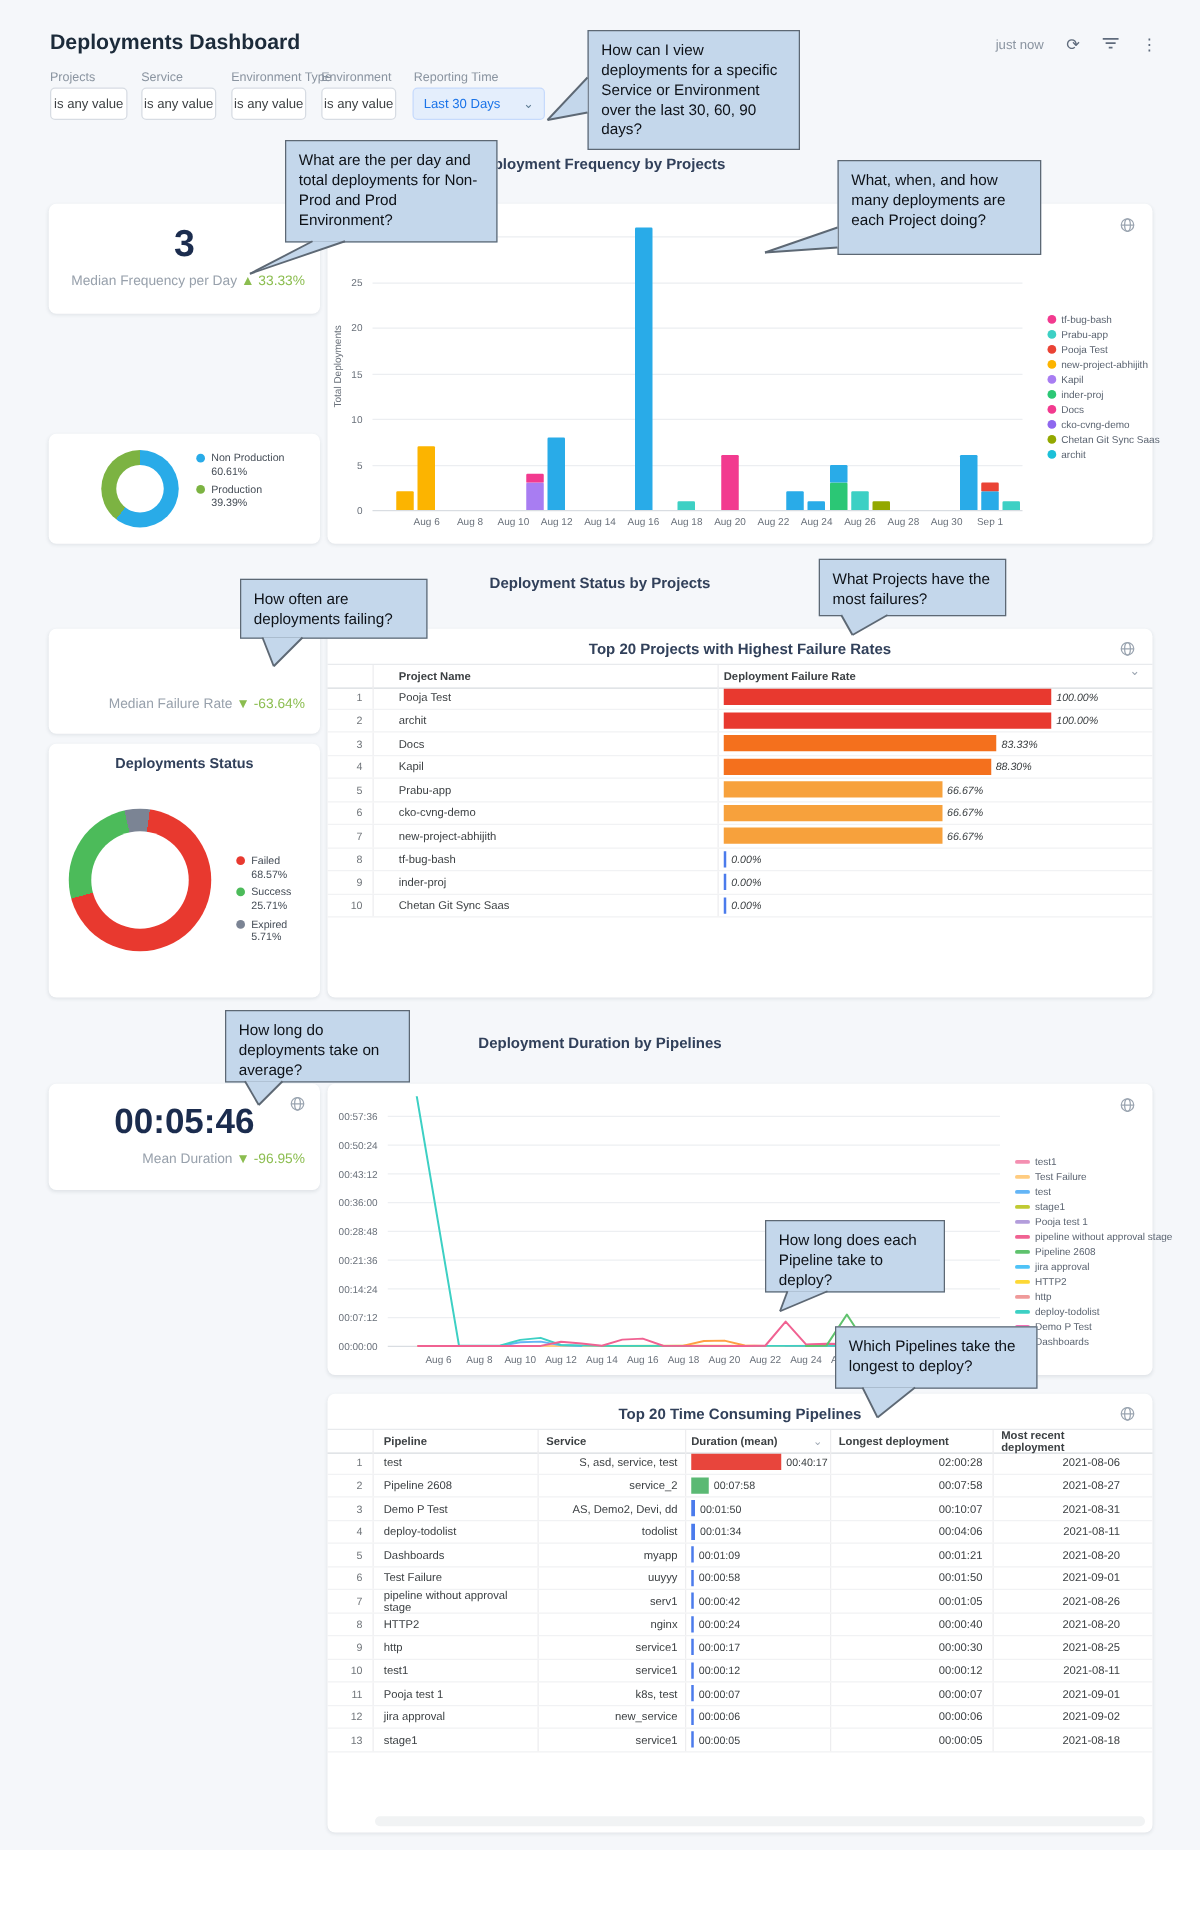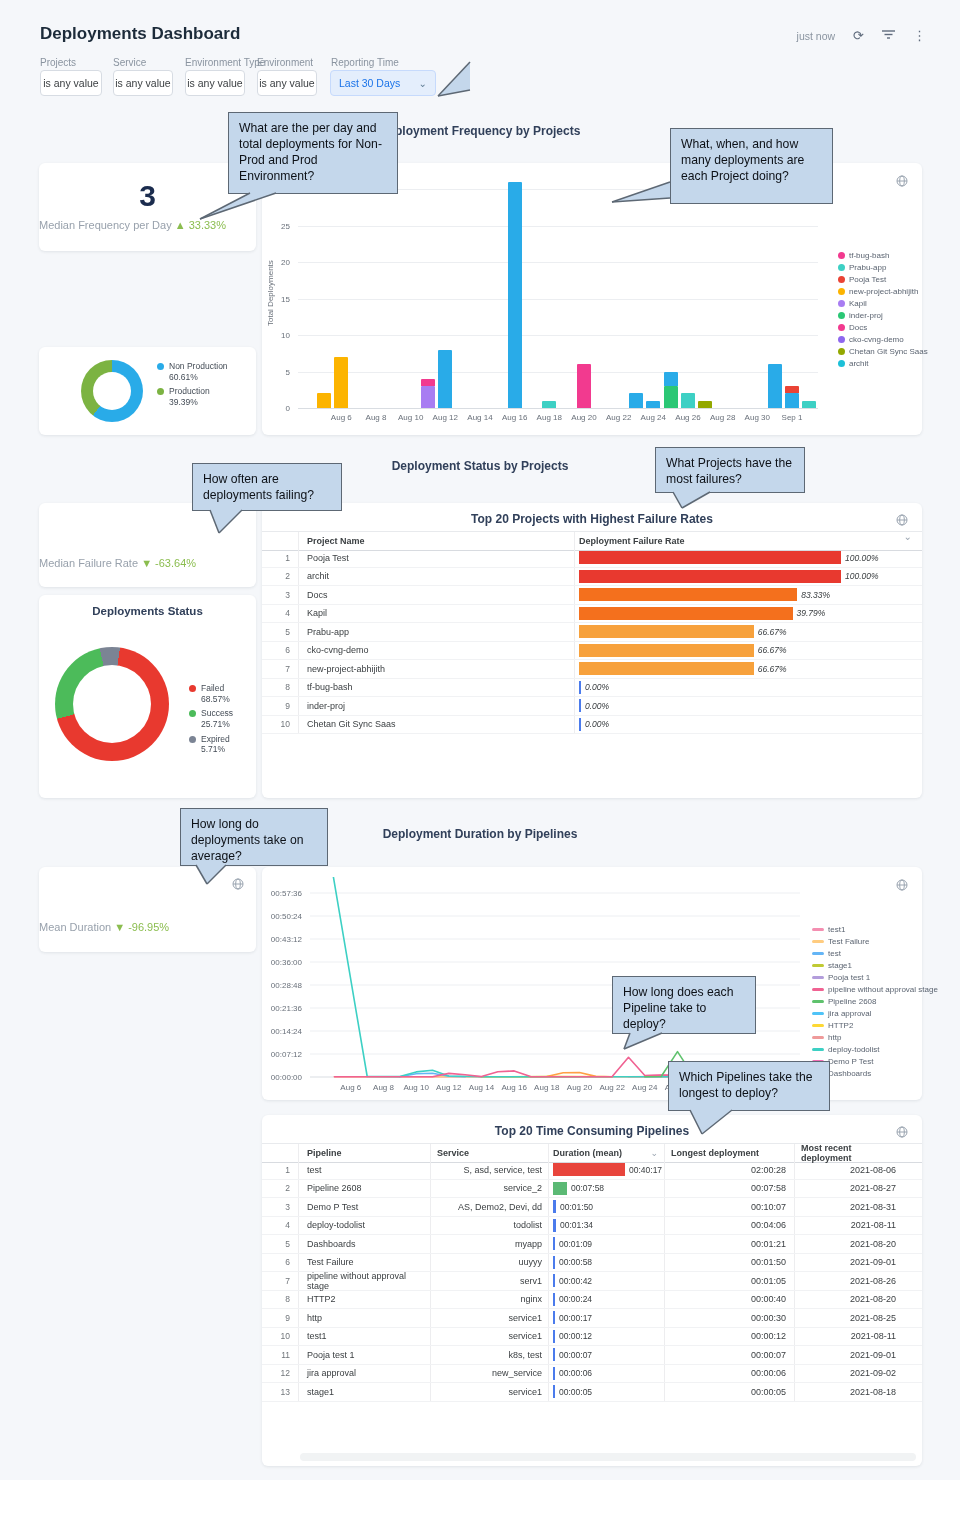--- a/index.html
+++ b/index.html
@@ -12,21 +12,21 @@
   .dash-title{position:absolute;left:40px;top:24px;font-size:17px;font-weight:700;color:#1c2b3a;}
   .top-right{position:absolute;right:34px;top:28px;display:flex;align-items:center;gap:18px;color:#7d8794;}
   .just-now{font-size:10.5px;color:#8a94a0;}
   .ticon{font-size:13px;color:#5f6b7c;cursor:pointer;}
   .flabel{position:absolute;font-size:10px;color:#8a94a0;}
   .fbox{position:absolute;height:26px;border:1px solid #d7dce3;border-radius:4px;background:#fff;
         display:flex;align-items:center;justify-content:center;font-size:10.5px;color:#3c4043;box-sizing:border-box;}
   .fbox.time{background:#e4eefc;border-color:#c6dafc;color:#1a73e8;justify-content:space-between;padding:0 8px;}
   .fbox.time .chev{color:#5f7d95;font-size:10px;}
   .bigval{position:absolute;left:0;right:0;text-align:center;font-size:30px;font-weight:600;color:#1b2c4e;}
-  .cardlab{position:absolute;left:0;right:12px;text-align:left;font-size:11px;color:#98a1ac;}
+  .cardlab{position:absolute;left:0;right:12px;text-align:right;font-size:11px;color:#98a1ac;}
   .green{color:#8bbd4f;}
   .globe{position:absolute;cursor:pointer;}
   .donut{position:absolute;border-radius:50%;}
   .hole{position:absolute;border-radius:50%;background:#fff;}
   .dl-item{display:flex;gap:5px;margin-bottom:4px;}
   .dl-dot{width:7px;height:7px;border-radius:50%;flex:none;margin-top:2px;}
   .dl-txt{font-size:8.5px;color:#444c56;line-height:1.25;}
   .gline{position:absolute;left:0;right:0;height:1px;background:#eceef1;}
   .fbar{position:absolute;width:14px;border-radius:1px 1px 0 0;}
   .ytick{position:absolute;right:4px;font-size:8px;color:#69707a;white-space:nowrap;}
@@ -36,21 +36,21 @@
   .leg-dot{width:7px;height:7px;border-radius:50%;flex:none;}
   .leg-dash{width:12px;height:3px;border-radius:2px;flex:none;}
   .leg-txt{font-size:8px;color:#5b6471;white-space:nowrap;}
   .thead{position:absolute;left:0;right:0;height:18px;display:flex;align-items:center;
          border-top:1px solid #e8eaed;border-bottom:1px solid #d8dbe0;font-weight:700;color:#202124;}
   .thead .cell{font-size:9px;font-weight:700;}
   .trow{display:flex;align-items:center;height:17.5px;border-bottom:1px solid #f1f2f4;}
   .cell{display:flex;align-items:center;font-size:9px;color:#3c4043;height:100%;box-sizing:border-box;}
   .vline{border-left:1px solid #ededef;}
   .cnum{width:36px;justify-content:flex-end;padding-right:8px;color:#70757a;font-size:8.5px;}
-  .cname{width:276px;padding-left:8px;}
+  .cname{width:276px;padding-left:20px;}
   .crate{flex:1;padding-left:4px;gap:4px;}
   .rbar{height:13px;display:inline-block;}
   .rlab{font-size:8.5px;color:#3c4043;font-style:italic;}
   .cpipe{width:132px;padding-left:8px;}
   .cserv{width:118px;justify-content:flex-end;padding-right:6px;}
   .cdur{width:116px;padding-left:4px;gap:4px;}
   .mbar{height:13px;display:inline-block;}
   .mtxt{font-size:8.5px;}
   .clong{width:130px;justify-content:flex-end;padding-right:8px;}
   .crec{flex:1;justify-content:flex-end;padding-right:26px;}
@@ -298,21 +298,21 @@
           <div class="cell crate vline">
             <span class="rbar" style="width:218.3px;background:#f4701d"></span>
             <span class="rlab">83.33%</span>
           </div>
         </div>
         <div class="trow">
           <div class="cell cnum">4</div>
           <div class="cell cname vline">Kapil</div>
           <div class="cell crate vline">
             <span class="rbar" style="width:213.5px;background:#f4701d"></span>
-            <span class="rlab">39.79%</span>
+            <span class="rlab">88.30%</span>
           </div>
         </div>
         <div class="trow">
           <div class="cell cnum">5</div>
           <div class="cell cname vline">Prabu-app</div>
           <div class="cell crate vline">
             <span class="rbar" style="width:174.7px;background:#f7a13c"></span>
             <span class="rlab">66.67%</span>
           </div>
         </div>
@@ -364,20 +364,21 @@
   <div class="card" style="left:39px;top:867px;width:217px;height:85px">
     <span class="globe" style="right:12px;top:9px">
       <svg width="12" height="12" viewBox="0 0 12 12">
           <g fill="none" stroke="#9aa4b0" stroke-width="1">
             <circle cx="6" cy="6" r="5"></circle>
             <ellipse cx="6" cy="6" rx="2.3" ry="5"></ellipse>
             <path d="M1 6h10"></path>
           </g>
         </svg>
     </span>
+    <div class="bigval" style="top:14px;font-size:28px">00:05:46</div>
     <div class="cardlab" style="top:54px">
       <span>Mean Duration</span>
       <span class="green">▼ -96.95%</span>
     </div>
   </div>
 
   <div class="card" style="left:262px;top:867px;width:660px;height:233px">
     <span class="globe" style="position:absolute;right:14px;top:10px">
       <svg width="12" height="12" viewBox="0 0 12 12">
           <g fill="none" stroke="#9aa4b0" stroke-width="1">
@@ -657,20 +658,21 @@
             <span class="mbar" style="width:2px;background:#4b7bec"></span>
             <span class="mtxt">00:00:05</span>
           </div>
           <div class="cell clong vline">00:00:05</div>
           <div class="cell crec vline">2021-08-18</div>
         </div>
       </div>
     <div class="scroll-track" style="left:38px;right:6px;bottom:5px"></div>
   </div>
 
+  <div class="bubble" style="left:470px;top:24px;width:170px;height:96px">How can I view deployments for a specific Service or Environment over the last 30, 60, 90 days?</div>
   <svg class="tail" style="left:436px;top:60px" width="36" height="40">
     <polygon points="34,2 34,30 2,36" fill="#c4d7eb"></polygon>
       <line x1="34" y1="2" x2="2" y2="36" stroke="#5d6874" stroke-width="1.5"></line>
       <line x1="34" y1="30" x2="2" y2="36" stroke="#5d6874" stroke-width="1.5"></line>
   </svg>
 
   <div class="bubble" style="left:228px;top:112px;width:170px;height:82px">What are the per day and total deployments for Non-Prod and Prod Environment?</div>
   <svg class="tail" style="left:196px;top:192px" width="84" height="30">
     <polygon points="54,1 80,1 4,27" fill="#c4d7eb"></polygon>
       <line x1="54" y1="1" x2="4" y2="27" stroke="#5d6874" stroke-width="1.5"></line>

